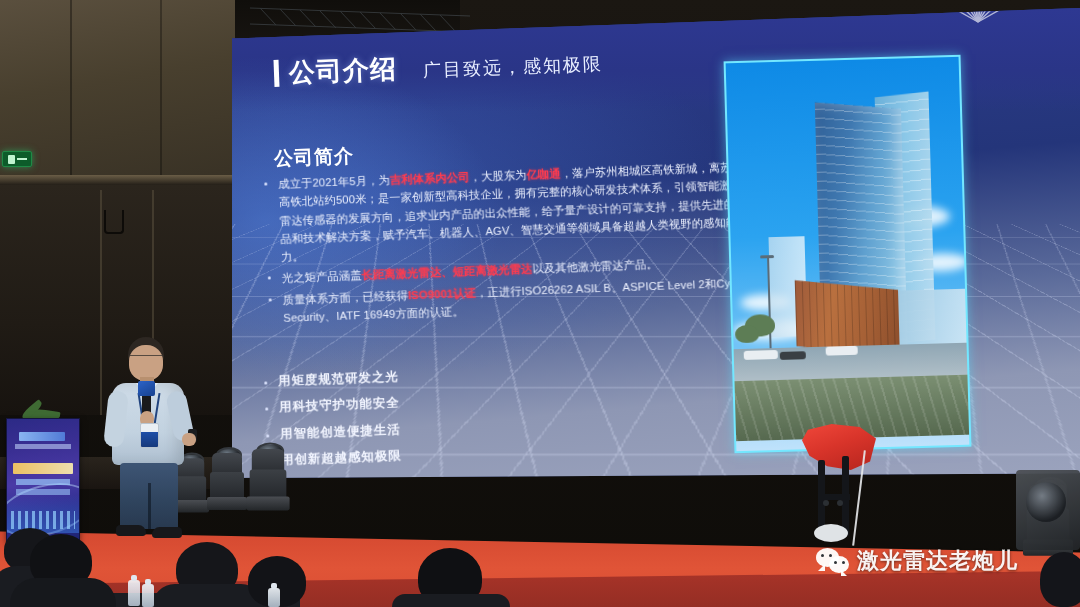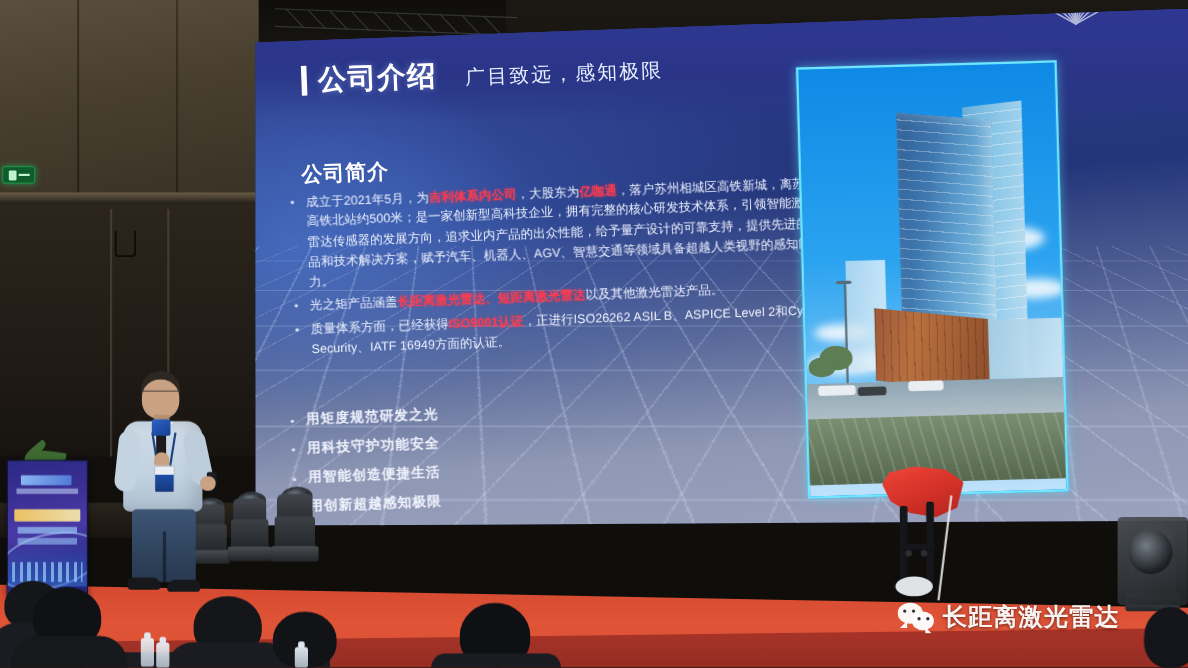--- a/index.html
+++ b/index.html
@@ -483,16 +483,16 @@
 
   <div class="watermark">
     <span class="wechat">
       <span class="wc-big"></span>
       <span class="wc-eye" style="left:5px;top:6px;"></span>
       <span class="wc-eye" style="left:13px;top:6px;"></span>
       <span class="wc-small"></span>
       <span class="wc-eye" style="left:18px;top:13px;"></span>
       <span class="wc-eye" style="left:26px;top:13px;"></span>
     </span>
-    <span>长距离激光雷达</span>
+    <span>激光雷达老炮儿</span>
   </div>
 
 </div>
 
 </body></html>

